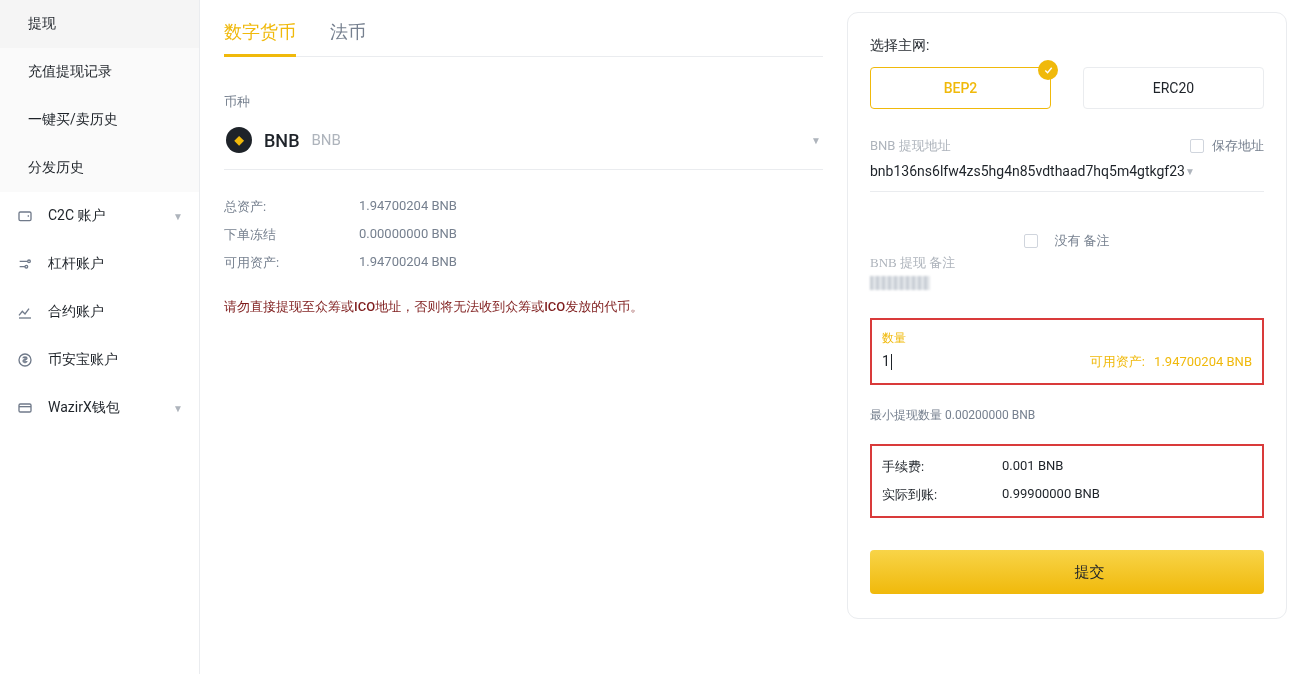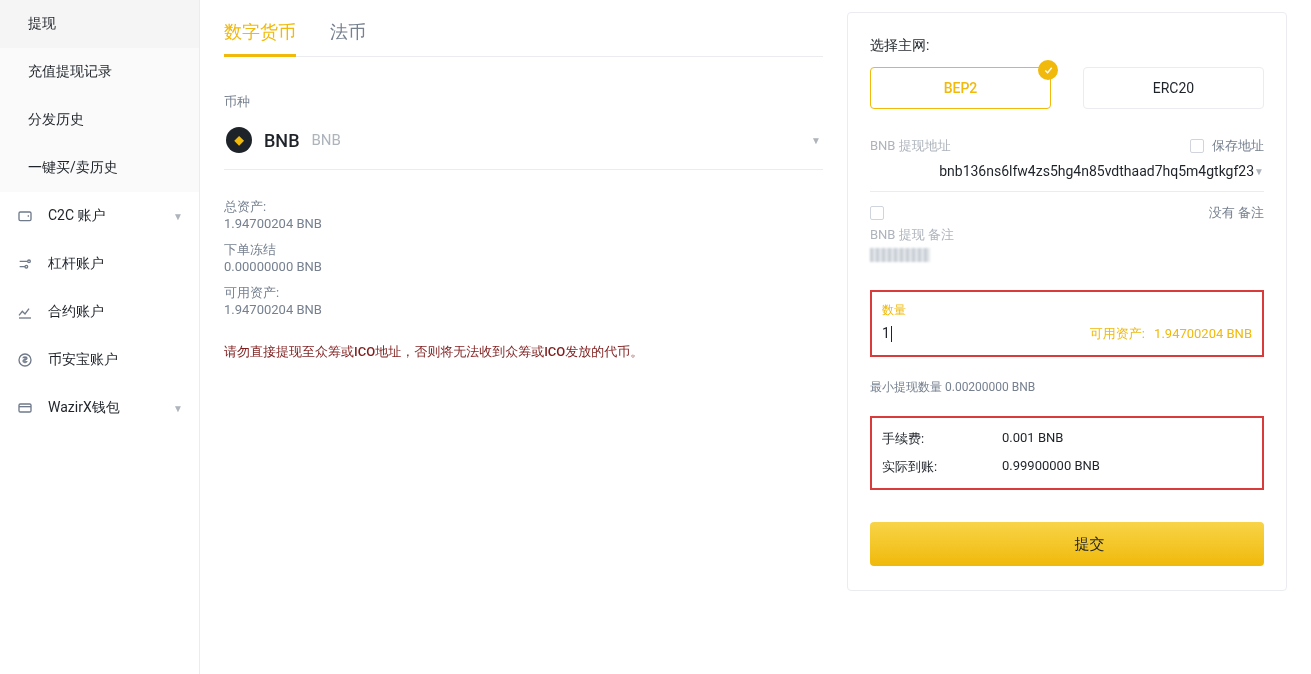--- a/index.html
+++ b/index.html
@@ -32,46 +32,46 @@
     
     .coin-select { display: flex; align-items: center; justify-content: space-between; padding: 6px 2px 16px 2px; border-bottom: 1px solid #eaecef; cursor: pointer; margin-bottom: 28px; }
     .coin-left { display: flex; align-items: center; gap: 12px; }
     .coin-logo { width: 26px; height: 26px; border-radius: 50%; background: #1e2329; display: flex; align-items: center; justify-content: center; color: #f0b90b; font-size: 12px; font-weight: 700; }
     .coin-sym { font-size: 18px; font-weight: 500; color: #1e2329; }
     .coin-name { font-size: 15px; color: #aeb4bc; }
     .coin-chev { color: #aeb4bc; font-size: 10px; }
 
     
     .bal-rows { margin-bottom: 26px; }
-    .bal-row { display: flex; font-size: 13px; color: #76808f; margin-bottom: 10px; flex-direction: column; }
+    .bal-row { display: flex; font-size: 13px; color: #76808f; margin-bottom: 10px; }
     .bal-row .k { width: 135px; }
     .bal-row .v { }
 
     .warning { font-size: 13px; color: #7f1d1d; font-weight: 500; }
 
     
-    .card { border: 1px solid #eaecef; border-radius: 4px; padding: 24px 22px; }
+    .card { border: 1px solid #eaecef; border-radius: 11px; padding: 24px 22px; }
     .net-label { font-size: 14px; color: #1e2329; margin-bottom: 12px; }
     .net-row { display: flex; gap: 32px; margin-bottom: 28px; }
     .net-btn { flex: 1; height: 42px; border: 1px solid #eaecef; border-radius: 4px; display: flex; align-items: center; justify-content: center; font-size: 14px; color: #1e2329; cursor: pointer; position: relative; background: #fff; }
     .net-btn.active { border-color: #f0b90b; color: #f0b90b; font-weight: 500; }
     .net-btn.active .corner { position: absolute; top: -8px; right: -8px; width: 20px; height: 20px; border-radius: 50%; background: #f0b90b; display: flex; align-items: center; justify-content: center; }
     .net-btn .corner svg { width: 11px; height: 11px; }
 
     .addr-top { display: flex; justify-content: space-between; align-items: flex-start; margin-bottom: 4px; }
     .addr-label { font-size: 13px; color: #aeb4bc; }
     .save-wrap { display: flex; align-items: center; gap: 8px; font-size: 13px; color: #76808f; font-family: Liberation Serif, serif; }
     .cb { width: 14px; height: 14px; border: 1px solid #d0d5dd; border-radius: 2px; cursor: pointer; }
 
-    .addr-row { display: flex; align-items: center; justify-content: flex-end; padding: 4px 0 12px 0; border-bottom: 1px solid #eaecef; margin-bottom: 12px; }
+    .addr-row { display: flex; align-items: center; justify-content: flex-start; padding: 4px 0 12px 0; border-bottom: 1px solid #eaecef; margin-bottom: 40px; }
     .addr-val { font-size: 14px; color: #1e2329; overflow: hidden; text-overflow: ellipsis; white-space: nowrap; max-width: 360px; }
     .addr-chev { color: #aeb4bc; font-size: 10px; cursor: pointer; }
 
-    .memo-top { display: flex; justify-content: space-between; align-items: center; gap: 16px; font-size: 13px; color: #76808f; margin-bottom: 4px; }
-    .memo-label { font-size: 13px; color: #aeb4bc; margin-bottom: 4px; text-align: left; }
+    .memo-top { display: flex; justify-content: center; align-items: center; gap: 16px; font-size: 13px; color: #76808f; margin-bottom: 4px; }
+    .memo-label { font-size: 13px; color: #aeb4bc; margin-bottom: 4px; text-align: left; font-family: Liberation Serif, serif; }
     .memo-blur { width: 60px; height: 14px; background: repeating-linear-gradient(90deg, #c7cdd4 0 3px, #e4e7eb 3px 6px); filter: blur(1px); margin-bottom: 28px; }
 
     
     .qty-box { border: 2px solid #d93a3a; padding: 10px 10px 12px 10px; margin-bottom: 22px; position: relative; }
     .qty-label { font-size: 12px; color: #f0b90b; margin-bottom: 6px; }
     .qty-row { display: flex; justify-content: space-between; align-items: baseline; }
     .cursor-bar { display: inline-block; width: 1px; height: 16px; background: #1e2329; vertical-align: middle; margin-left: 1px; }
     .avail { font-size: 13px; color: #f0b90b; }
     .avail .lbl { margin-right: 6px; }
 
@@ -94,24 +94,24 @@
 <div class="layout">
 
   <div class="sidebar">
     <div class="subitem active">
       <span>提现</span>
     </div>
     <div class="subitem">
       <span>充值提现记录</span>
     </div>
     <div class="subitem">
+      <span>一键买/卖历史</span>
+    </div>
+    <div class="subitem">
       <span>分发历史</span>
-    </div>
-    <div class="subitem">
-      <span>一键买/卖历史</span>
     </div>
 
     <div class="item">
       <span class="label-wrap">
         <span class="icon-slot">
           <svg viewBox="0 0 24 24" width="16" height="16" fill="none" stroke="currentColor" stroke-width="2">
               <rect x="3" y="6" width="18" height="13" rx="2"></rect>
               <path d="M16 12h2"></path>
             </svg>
         </span>

